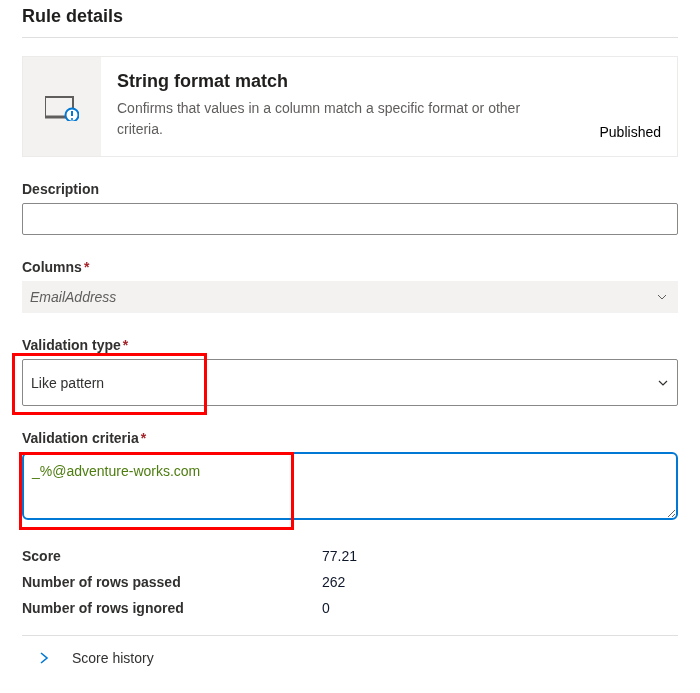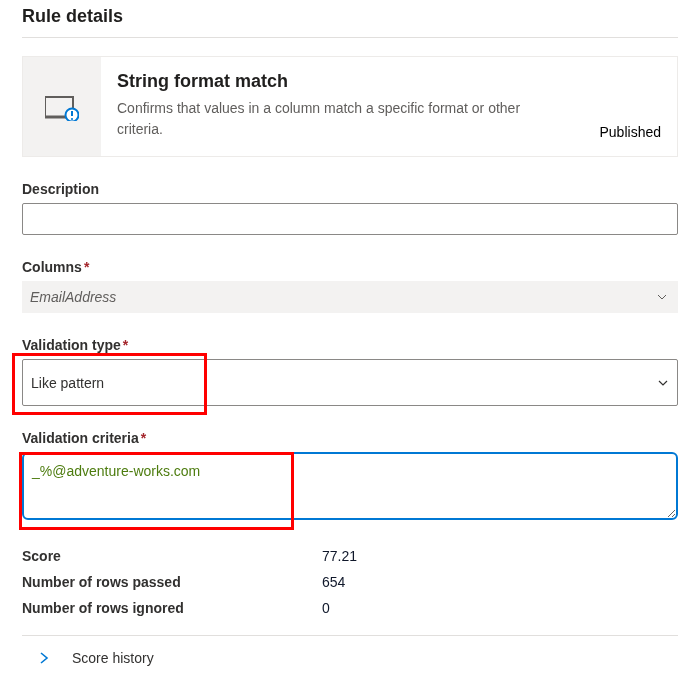--- a/index.html
+++ b/index.html
@@ -216,21 +216,21 @@
   <textarea class="textarea-box" style="">_%@adventure-works.com</textarea>
 </div>
 
 <div class="metrics">
   <div class="metric-row">
     <div class="metric-label">Score</div>
     <div class="metric-val">77.21</div>
   </div>
   <div class="metric-row">
     <div class="metric-label">Number of rows passed</div>
-    <div class="metric-val">654</div>
+    <div class="metric-val">262</div>
   </div>
   <div class="metric-row">
     <div class="metric-label">Number of rows ignored</div>
     <div class="metric-val">0</div>
   </div>
 </div>
 
 <div class="metrics-hr"></div>
 
 <div class="score-history">

